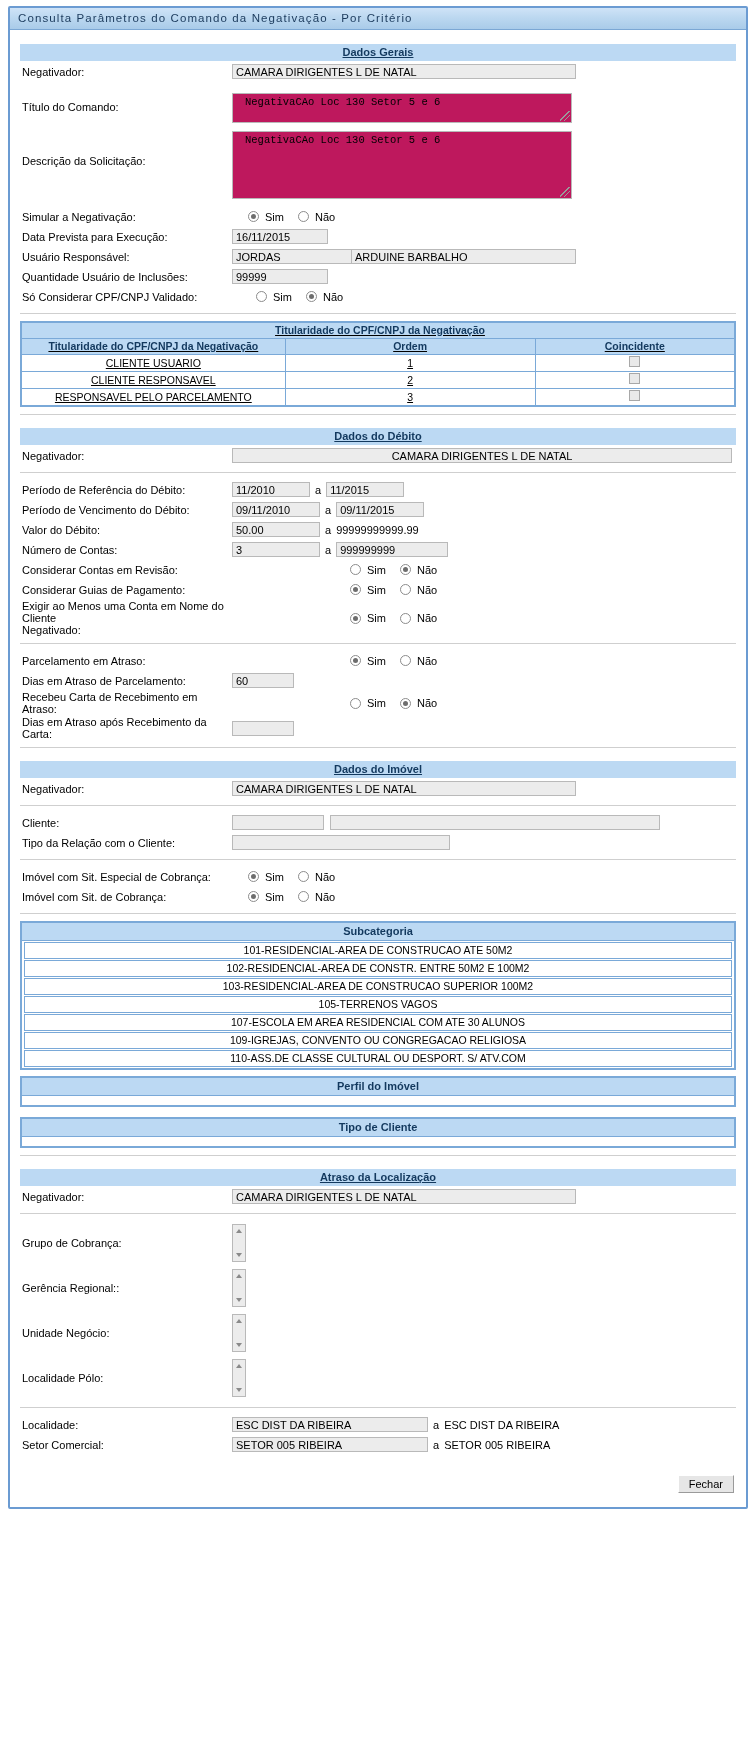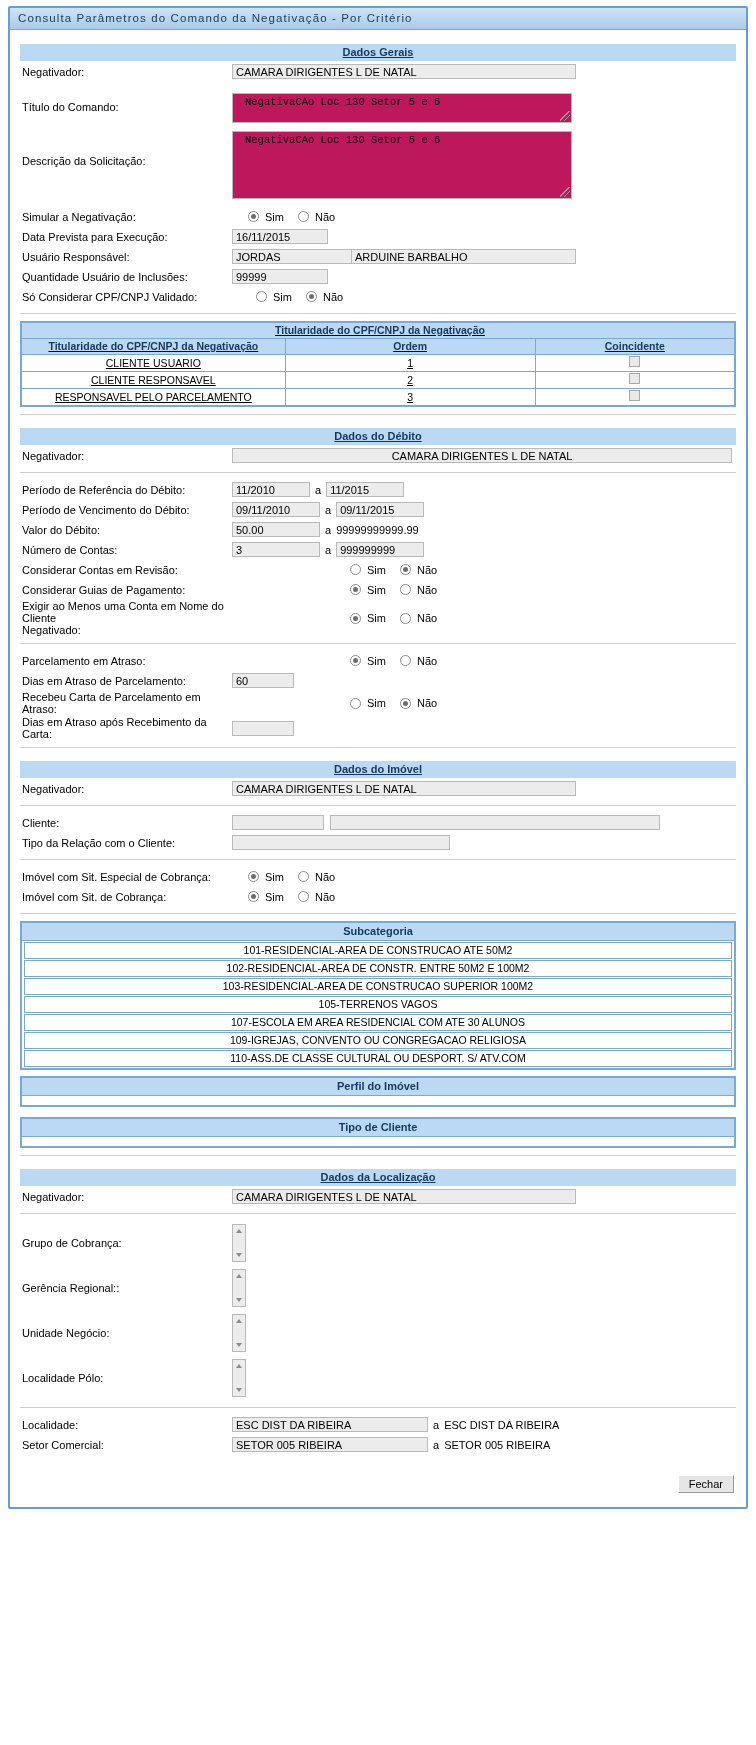--- a/index.html
+++ b/index.html
@@ -372,21 +372,21 @@
           <div class="lbl">Valor do Débito:</div>
           <div class="fld" style="width:88px;">50.00</div>
           <span style="margin:0 5px;">a</span>
           <div style="font-size:11px;">99999999999.99</div>
         </div>
 
         <div class="row">
           <div class="lbl">Número de Contas:</div>
           <div class="fld" style="width:88px;">3</div>
           <span style="margin:0 5px;">a</span>
-          <div class="fld" style="width:88px;">999999999</div>
+          <div class="fld" style="width:112px;">999999999</div>
         </div>
 
         <div class="row">
           <div class="lbl">Considerar Contas em Revisão:</div>
           <div class="radio-group" style="margin-left:118px;">
             <span class="radio"></span>
             <span class="rlabel">Sim</span>
             <span class="radio on"></span>
             <span class="rlabel">Não</span>
           </div>
@@ -426,21 +426,21 @@
             <span class="rlabel">Não</span>
           </div>
         </div>
 
         <div class="row">
           <div class="lbl">Dias em Atraso de Parcelamento:</div>
           <div class="fld" style="width:62px;">60</div>
         </div>
 
         <div class="row">
-          <div class="lbl">Recebeu Carta de Parcelamento em Atraso:</div>
+          <div class="lbl">Recebeu Carta de Recebimento em Atraso:</div>
           <div class="radio-group" style="margin-left:118px;">
             <span class="radio"></span>
             <span class="rlabel">Sim</span>
             <span class="radio on"></span>
             <span class="rlabel">Não</span>
           </div>
         </div>
 
         <div class="row">
           <div class="lbl">Dias em Atraso após Recebimento da Carta:</div>
@@ -515,21 +515,21 @@
         <div class="gap10"></div>
 
         <div class="listbox">
           <div class="lb-head">Tipo de Cliente</div>
           <div style="height:9px;"></div>
         </div>
 
         <hr class="hr">
         <div class="gap6"></div>
 
-        <div class="section-bar"><span>Dados da Localização</span></div>
+        <div class="section-bar"><span>Atraso da Localização</span></div>
 
         <div class="row">
           <div class="lbl">Negativador:</div>
           <div class="fld" style="width:344px;">CAMARA DIRIGENTES L DE NATAL</div>
         </div>
 
         <hr class="hr">
 
         <div class="row" style="min-height:44px;">
           <div class="lbl">Grupo de Cobrança:</div>

